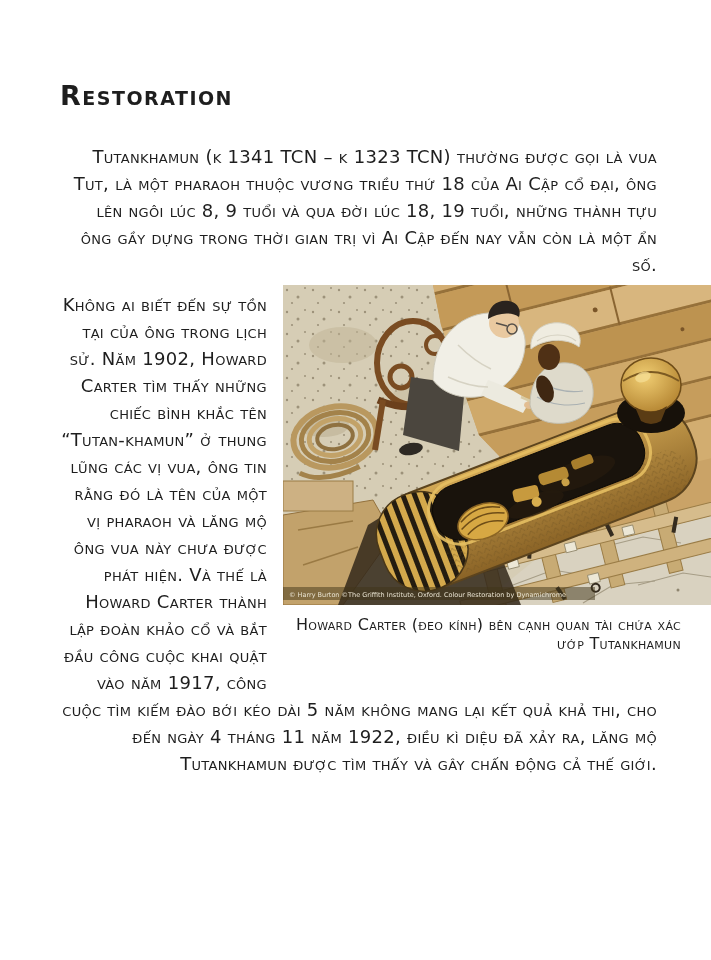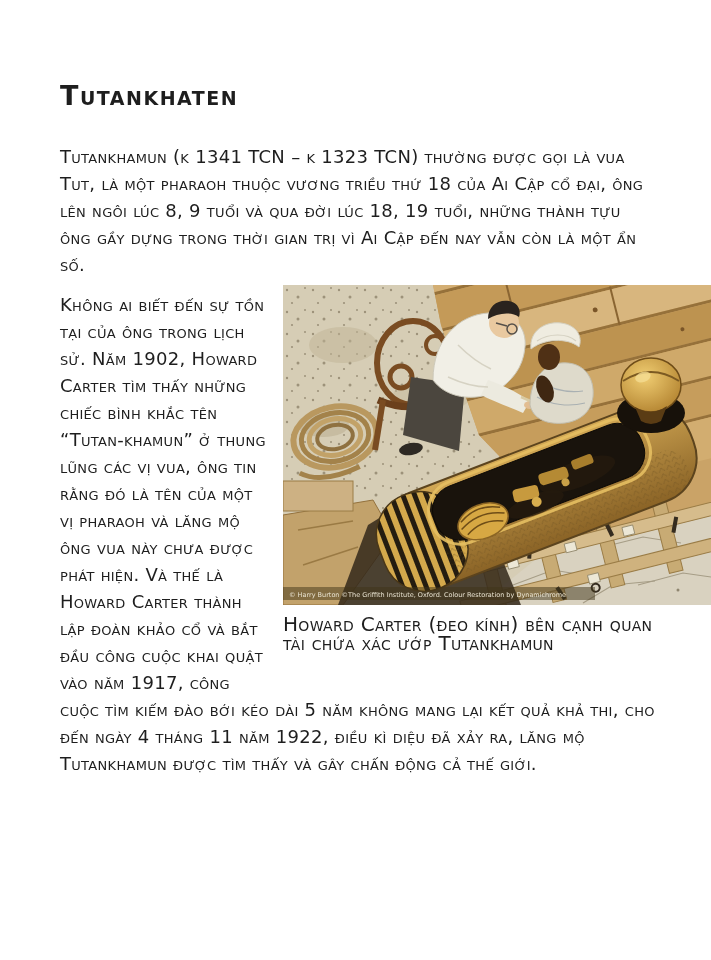--- a/index.html
+++ b/index.html
@@ -19,43 +19,43 @@
     font-weight:bold;
     letter-spacing:1.5px;
     margin:0 0 34px 0;
     line-height:1;
   }
   .para{
     font-size:18px;
     line-height:27px;
     letter-spacing:.3px;
     margin:0 0 13px 0;
-    text-align:left;
+    text-align:right;
   }
   .figure{
     float:right;
     width:398px;
     margin:-6px -24px 27px 16px;
   }
   .photo{display:block;width:430px;height:320px;}
   .caption{
     margin-top:10px;
-    font-size:20px;
+    font-size:16px;
     line-height:19px;
     letter-spacing:.3px;
-    text-align:left;
+    text-align:right;
   }
   .clear{clear:both;}
 </style>
 </head>
 <body>
 
 <div class="page">
 
-  <h1 class="title">Tutankhaten</h1>
+  <h1 class="title">Restoration</h1>
 
   <p class="para">Tutankhamun (k 1341 TCN – k 1323 TCN) thường được gọi là vua Tut, là một pharaoh thuộc vương triều thứ 18 của Ai Cập cổ đại, ông lên ngôi lúc 8, 9 tuổi và qua đời lúc 18, 19 tuổi, những thành tựu ông gầy dựng trong thời gian trị vì Ai Cập đến nay vẫn còn là một ẩn số.</p>
 
 
   <div>
     <div class="figure">
       <svg class="photo" viewBox="0 0 430 320" xmlns="http://www.w3.org/2000/svg" role="img">
         <defs>
           <linearGradient id="goldBody" x1="0" y1="0" x2="0" y2="1">
             <stop offset="0" stop-color="#d2a855"></stop>

